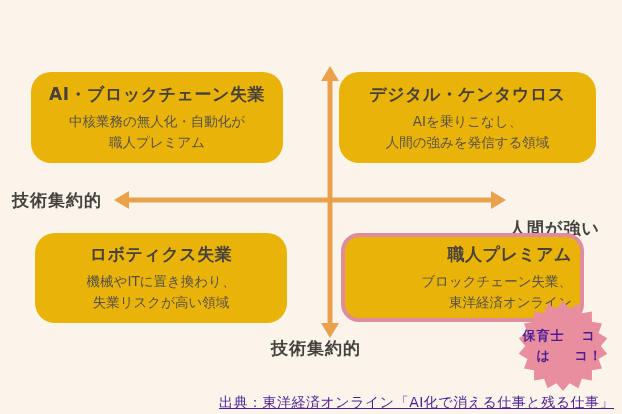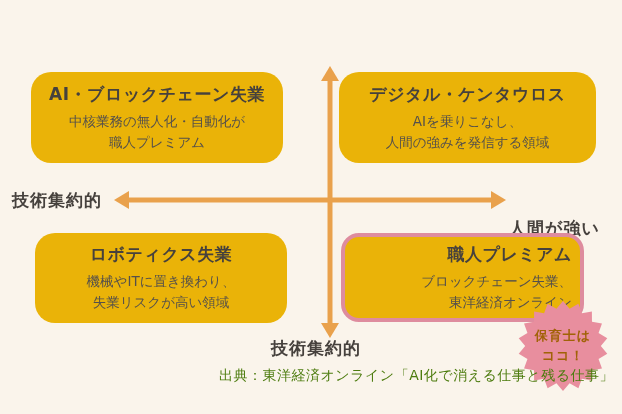--- a/index.html
+++ b/index.html
@@ -55,31 +55,32 @@
   .qbox-br{
     left:341px;top:233px;width:243px;height:89px;
     border:4px solid #DE8C9E;border-radius:18px;align-items:flex-end;
   }
   .badge{
     position:absolute;left:518px;top:301px;width:90px;height:90px;
   }
   .badge svg{position:absolute;left:0;top:0;width:90px;height:90px;}
   .badge-text{
     position:absolute;left:0;top:0;width:90px;height:90px;
-    display:flex;flex-direction:column;
+    display:flex;flex-direction:row;
     align-items:center;justify-content:center;
-    color:#a16207;font-size:13px;font-weight:bold;
+    color:#4c1d95;font-size:13px;font-weight:bold;
     line-height:1.55;text-align:center;
     letter-spacing:1px;
   }
   .caption{
-    position:absolute;right:8px;top:367px;
-    font-size:14px;color:#4d7c0f;
+    position:absolute;right:8px;top:394px;
+    font-size:14px;color:#4c1d95;
     letter-spacing:0.5px;
     white-space:nowrap;
+    text-decoration:underline;
   }
 </style>
 </head>
 <body>
 
 <div class="canvas">
 
   <svg class="axis-svg" viewBox="0 0 622 414">
     <line x1="330" y1="78" x2="330" y2="326" stroke-width="5" stroke="#E9A14C"></line>
     <line x1="126" y1="200" x2="494" y2="200" stroke-width="5" stroke="#E9A14C"></line>

